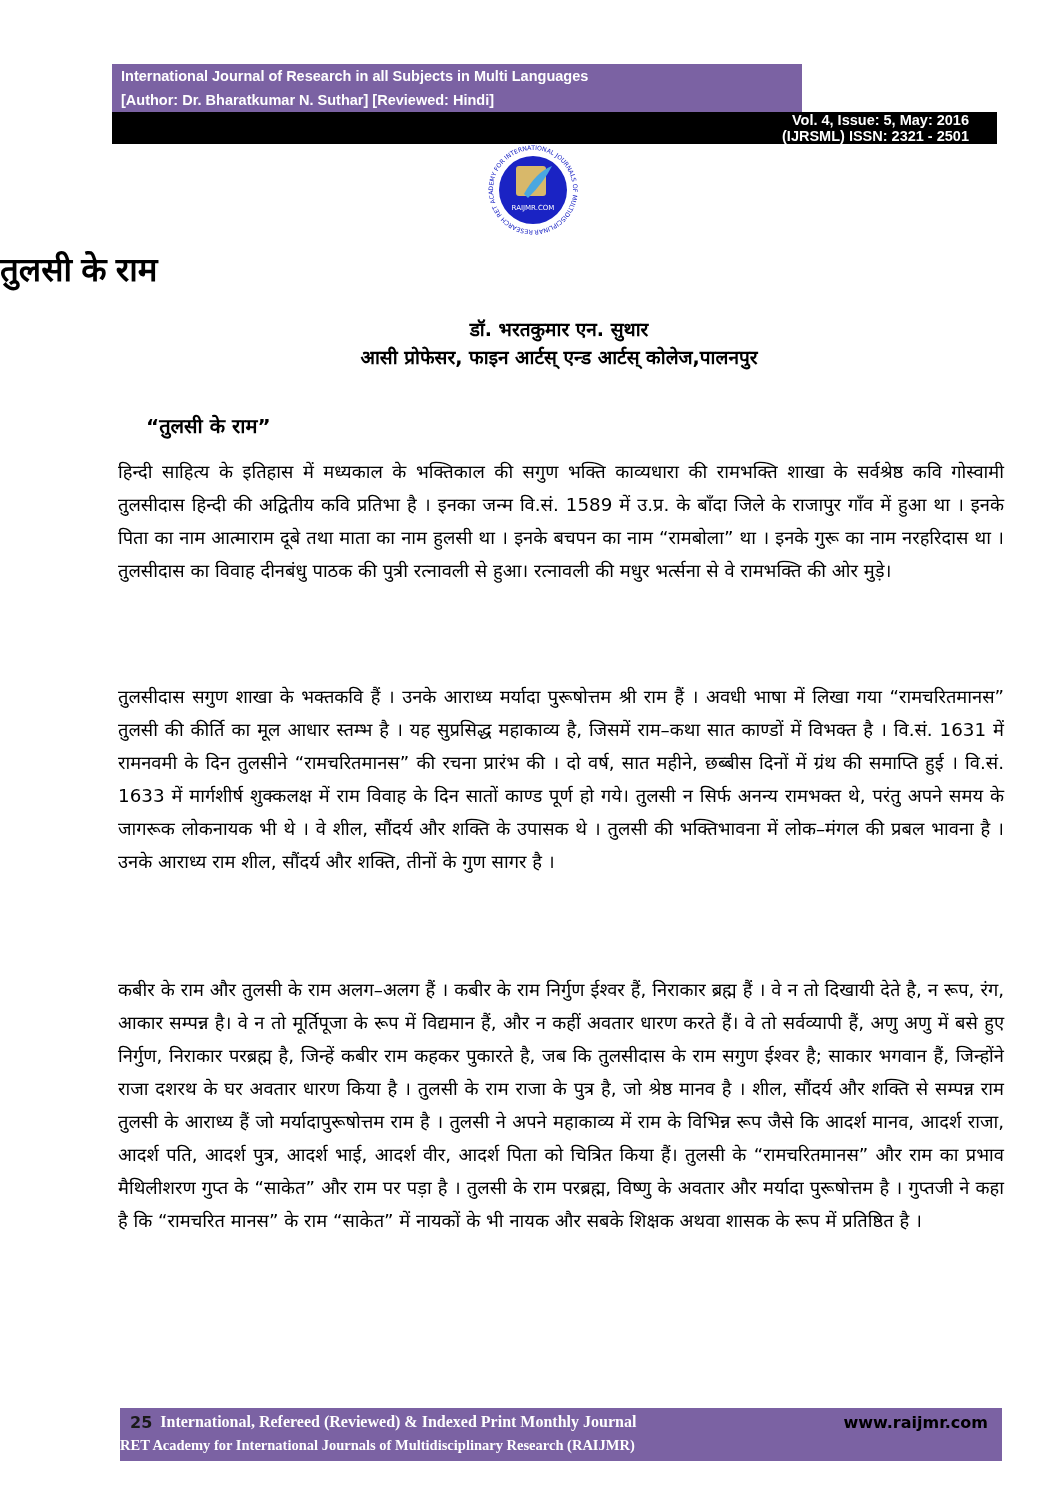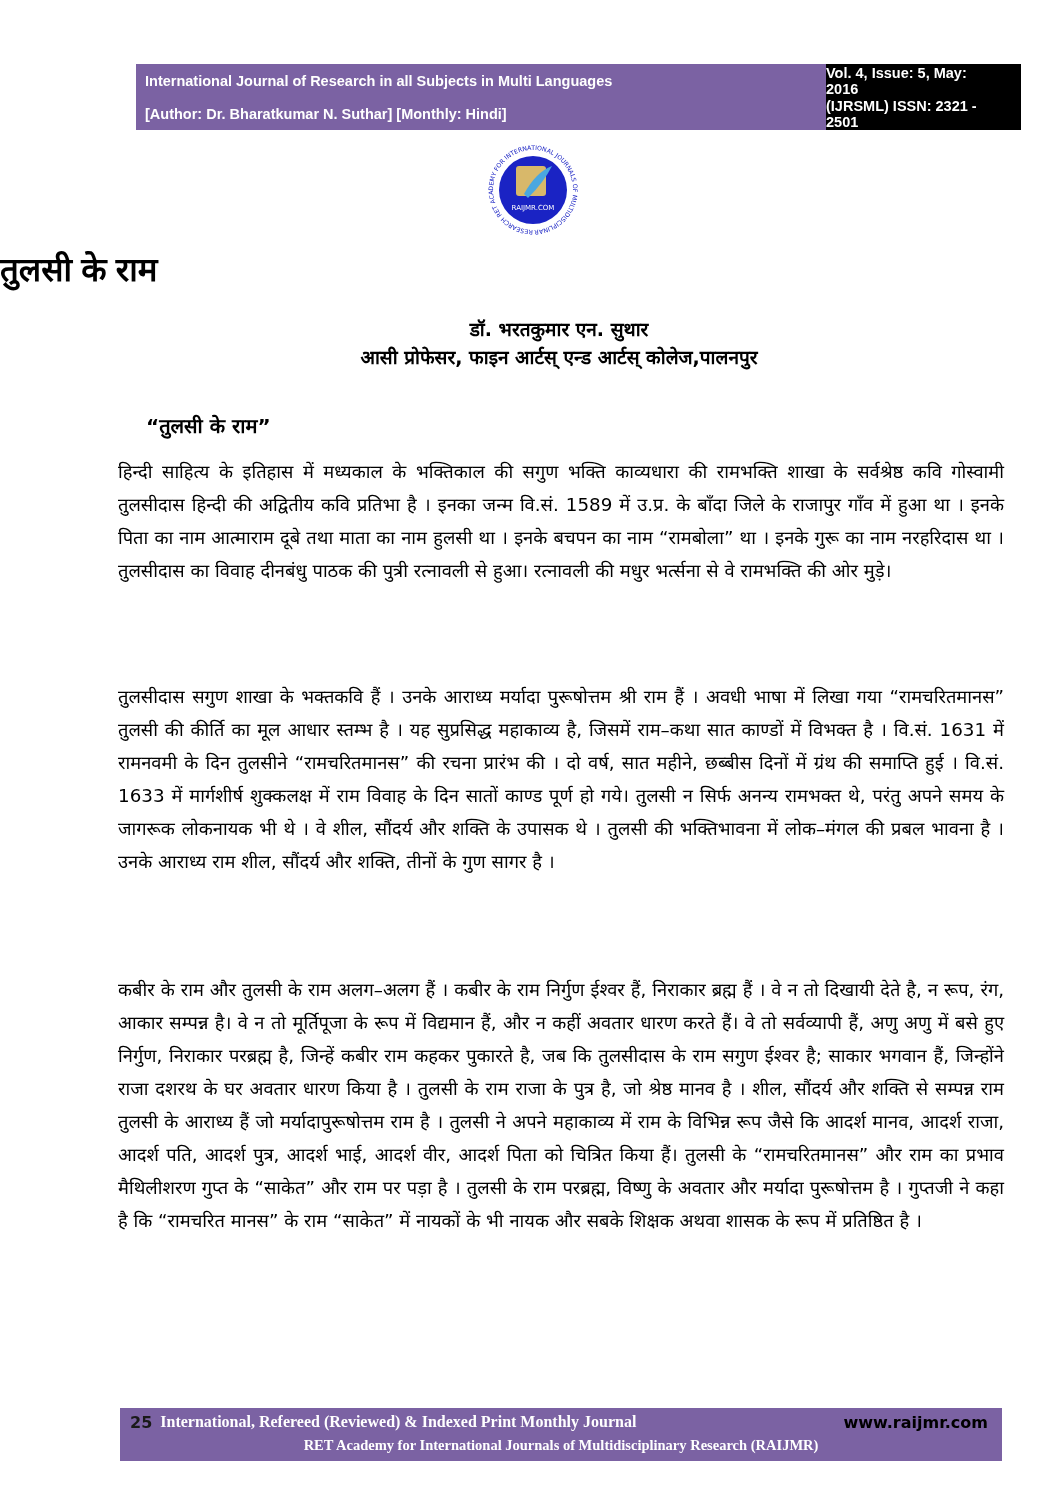--- a/index.html
+++ b/index.html
@@ -1,19 +1,19 @@
 <!DOCTYPE html>
 <html><head>
 <meta charset="utf-8">
 <style>
   html, body { margin: 0; padding: 0; background: #ffffff; }
   body { width: 1058px; height: 1497px; position: relative; overflow: hidden;
          font-family: "DejaVu Sans", sans-serif; color: #000; }
 
-  .header { position: absolute; left: 136px; top: 64px; width: 885px; height: 66px; display: flex; }
+  .header { position: absolute; left: 112px; top: 64px; width: 885px; height: 80px; display: flex; flex-direction: column; }
   .header-left { background: #7b62a3; width: 690px; height: 100%; color: #fff;
                  font-family: "Liberation Sans", sans-serif; font-weight: bold; font-size: 14.5px;
                  box-sizing: border-box; padding-left: 9px; display: flex; flex-direction: column; justify-content: space-around; }
   .header-right { background: #000; flex: 1; height: 100%; color: #fff;
                   font-family: "Liberation Sans", sans-serif; font-weight: bold; font-size: 14.5px;
                   box-sizing: border-box; padding-right: 28px; display: flex; flex-direction: column;
                   justify-content: space-around; align-items: flex-end; }
 
   .logo { position: absolute; left: 478px; top: 142px; width: 110px; height: 100px; text-align: center; }
 
@@ -32,29 +32,29 @@
   .p2 { top: 662px; }
   .p3 { top: 955px; }
 
   .footer { position: absolute; left: 120px; top: 1408px; width: 882px; height: 53px; background: #7b62a3; }
   .footer-top { display: flex; justify-content: space-between; align-items: center; height: 29px;
                 padding: 0 14px 0 10px; font-family: "DejaVu Sans", sans-serif; font-weight: bold; font-size: 16px; text-align: center; }
   .pg { color: #1a1a1a; }
   .ftitle { color: #fff; margin-left: 8px; font-family: Liberation Serif, serif; }
   .fleft { display: flex; }
   .web { color: #000000; }
-  .footer-bottom { text-align: center; color: #fff; font-family: "Liberation Serif", serif; font-weight: bold; font-size: 14.5px; }
+  .footer-bottom { text-align: left; color: #fff; font-family: "Liberation Serif", serif; font-weight: bold; font-size: 14.5px; }
 </style>
 </head>
 <body>
 
 <div class="header">
   <div class="header-left">
     <div>International Journal of Research in all Subjects in Multi Languages</div>
-    <div>[Author: Dr. Bharatkumar N. Suthar] [Monthly: Hindi]</div>
+    <div>[Author: Dr. Bharatkumar N. Suthar] [Reviewed: Hindi]</div>
   </div>
   <div class="header-right">
     <div>Vol. 4, Issue: 5, May: 2016</div>
     <div>(IJRSML)  ISSN: 2321 - 2501</div>
   </div>
 </div>
 
 <div class="logo">
   <svg width="110" height="100" viewBox="0 0 110 100">
     <defs>

